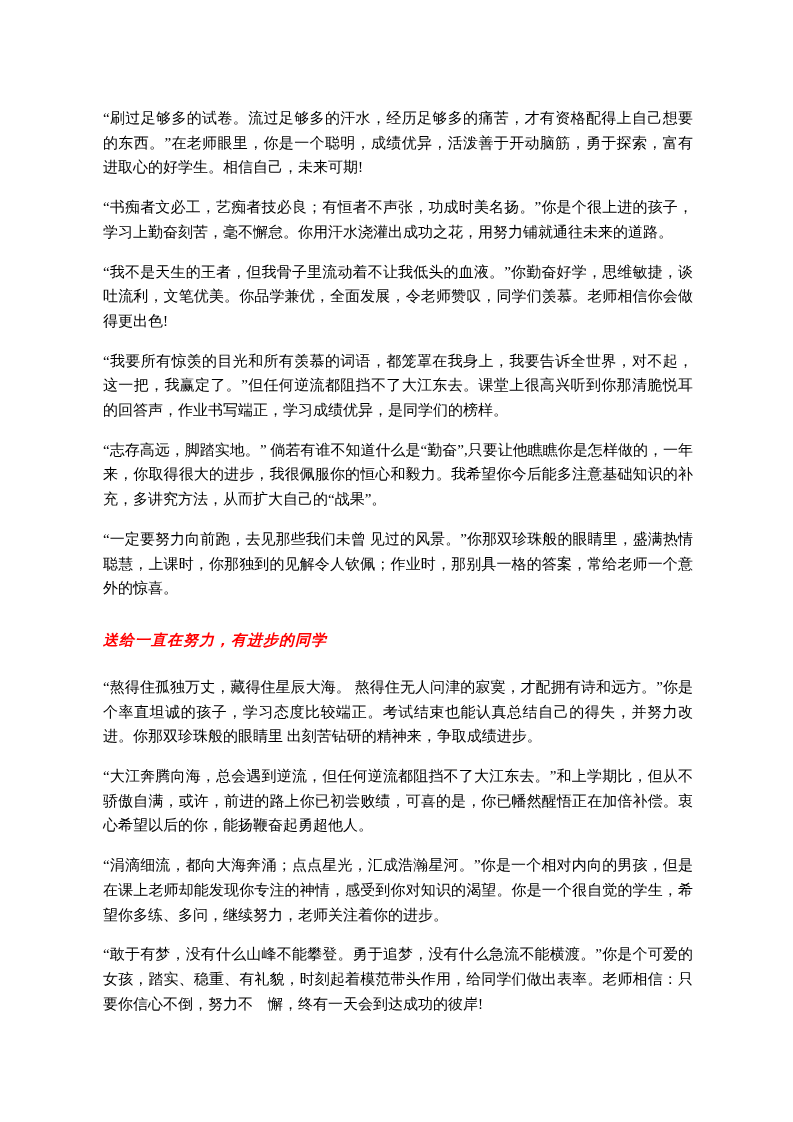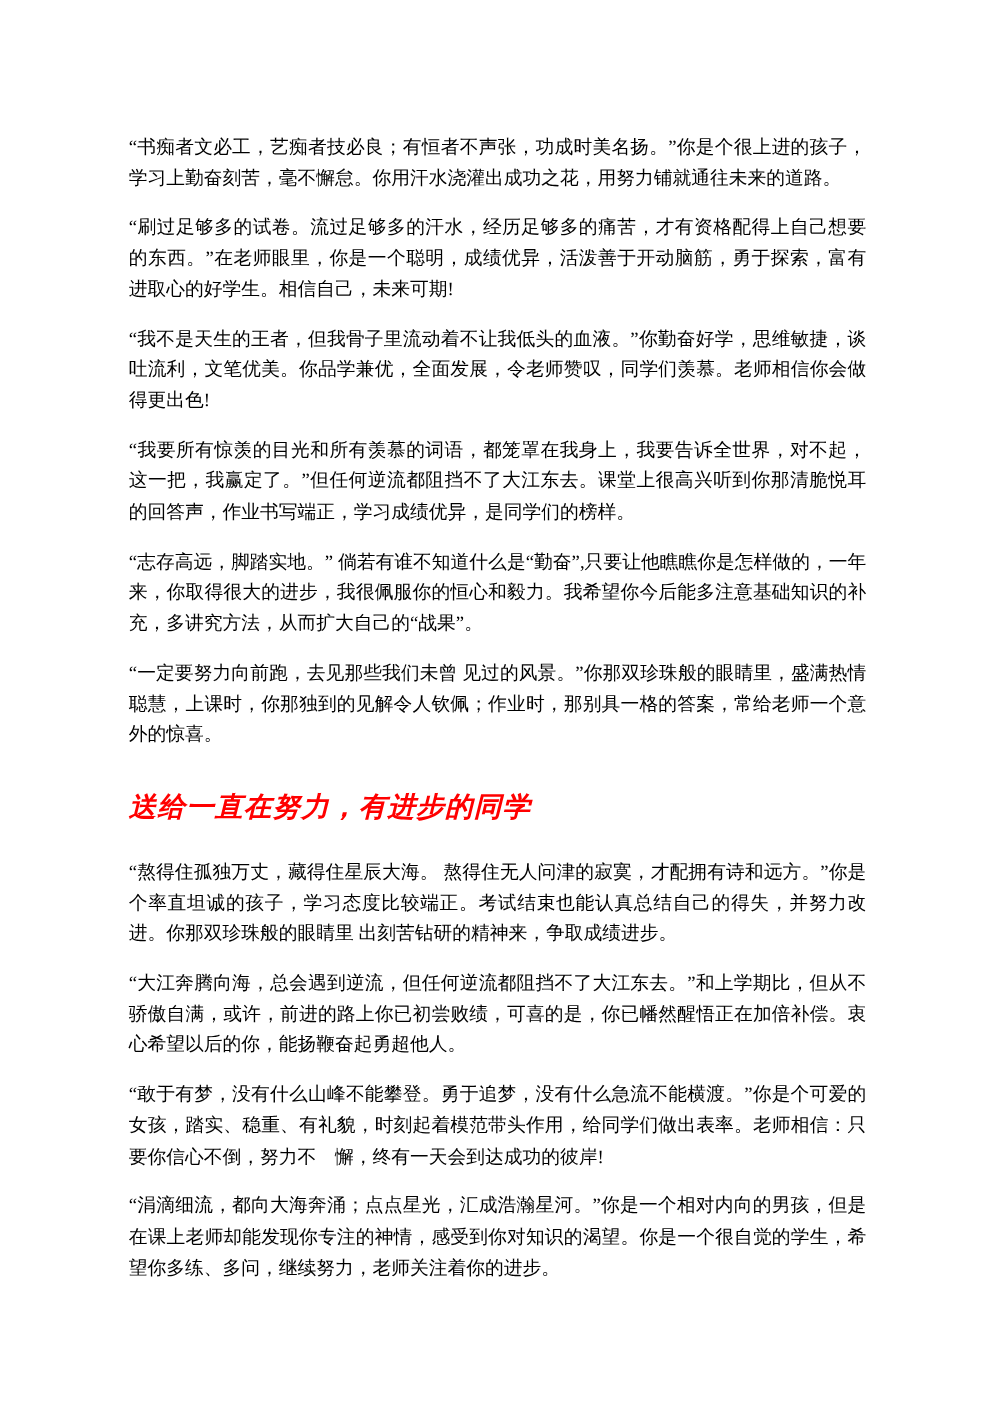--- a/index.html
+++ b/index.html
@@ -17,38 +17,38 @@
     color: #000000;
   }
   .para {
     font-size: 15px;
     line-height: 24.7px;
     margin: 0 0 15px 0;
     text-align: justify;
     word-break: break-all;
   }
   .section-heading {
-    font-size: 22px;
+    font-size: 15px;
     font-weight: bold;
     font-style: italic;
     margin: 30px 0 25px 0;
     color: var(--heading-color, #ff0000);
     letter-spacing: 1px;
   }
 </style>
 </head>
 <body>
 
 <div class="page" style="color: rgb(0, 0, 0); background: rgb(255, 255, 255);">
+  <p class="para">“刷过足够多的试卷。流过足够多的汗水，经历足够多的痛苦，才有资格配得上自己想要的东西。”在老师眼里，你是一个聪明，成绩优异，活泼善于开动脑筋，勇于探索，富有进取心的好学生。相信自己，未来可期!</p>
   <p class="para">“书痴者文必工，艺痴者技必良；有恒者不声张，功成时美名扬。”你是个很上进的孩子，学习上勤奋刻苦，毫不懈怠。你用汗水浇灌出成功之花，用努力铺就通往未来的道路。</p>
-  <p class="para">“刷过足够多的试卷。流过足够多的汗水，经历足够多的痛苦，才有资格配得上自己想要的东西。”在老师眼里，你是一个聪明，成绩优异，活泼善于开动脑筋，勇于探索，富有进取心的好学生。相信自己，未来可期!</p>
   <p class="para">“我不是天生的王者，但我骨子里流动着不让我低头的血液。”你勤奋好学，思维敏捷，谈吐流利，文笔优美。你品学兼优，全面发展，令老师赞叹，同学们羡慕。老师相信你会做得更出色!</p>
   <p class="para">“我要所有惊羡的目光和所有羡慕的词语，都笼罩在我身上，我要告诉全世界，对不起，这一把，我赢定了。”但任何逆流都阻挡不了大江东去。课堂上很高兴听到你那清脆悦耳的回答声，作业书写端正，学习成绩优异，是同学们的榜样。</p>
   <p class="para">“志存高远，脚踏实地。” 倘若有谁不知道什么是“勤奋”,只要让他瞧瞧你是怎样做的，一年来，你取得很大的进步，我很佩服你的恒心和毅力。我希望你今后能多注意基础知识的补充，多讲究方法，从而扩大自己的“战果”。</p>
   <p class="para">“一定要努力向前跑，去见那些我们未曾 见过的风景。”你那双珍珠般的眼睛里，盛满热情聪慧，上课时，你那独到的见解令人钦佩；作业时，那别具一格的答案，常给老师一个意外的惊喜。</p>
 
   <h2 class="section-heading">送给一直在努力，有进步的同学</h2>
 
   <p class="para">“熬得住孤独万丈，藏得住星辰大海。 熬得住无人问津的寂寞，才配拥有诗和远方。”你是个率直坦诚的孩子，学习态度比较端正。考试结束也能认真总结自己的得失，并努力改进。你那双珍珠般的眼睛里 出刻苦钻研的精神来，争取成绩进步。</p>
   <p class="para">“大江奔腾向海，总会遇到逆流，但任何逆流都阻挡不了大江东去。”和上学期比，但从不骄傲自满，或许，前进的路上你已初尝败绩，可喜的是，你已幡然醒悟正在加倍补偿。衷心希望以后的你，能扬鞭奋起勇超他人。</p>
+  <p class="para">“涓滴细流，都向大海奔涌；点点星光，汇成浩瀚星河。”你是一个相对内向的男孩，但是在课上老师却能发现你专注的神情，感受到你对知识的渴望。你是一个很自觉的学生，希望你多练、多问，继续努力，老师关注着你的进步。</p>
   <p class="para">“敢于有梦，没有什么山峰不能攀登。勇于追梦，没有什么急流不能横渡。”你是个可爱的女孩，踏实、稳重、有礼貌，时刻起着模范带头作用，给同学们做出表率。老师相信：只要你信心不倒，努力不　懈，终有一天会到达成功的彼岸!</p>
-  <p class="para">“涓滴细流，都向大海奔涌；点点星光，汇成浩瀚星河。”你是一个相对内向的男孩，但是在课上老师却能发现你专注的神情，感受到你对知识的渴望。你是一个很自觉的学生，希望你多练、多问，继续努力，老师关注着你的进步。</p>
 </div>
 
 </body></html>

